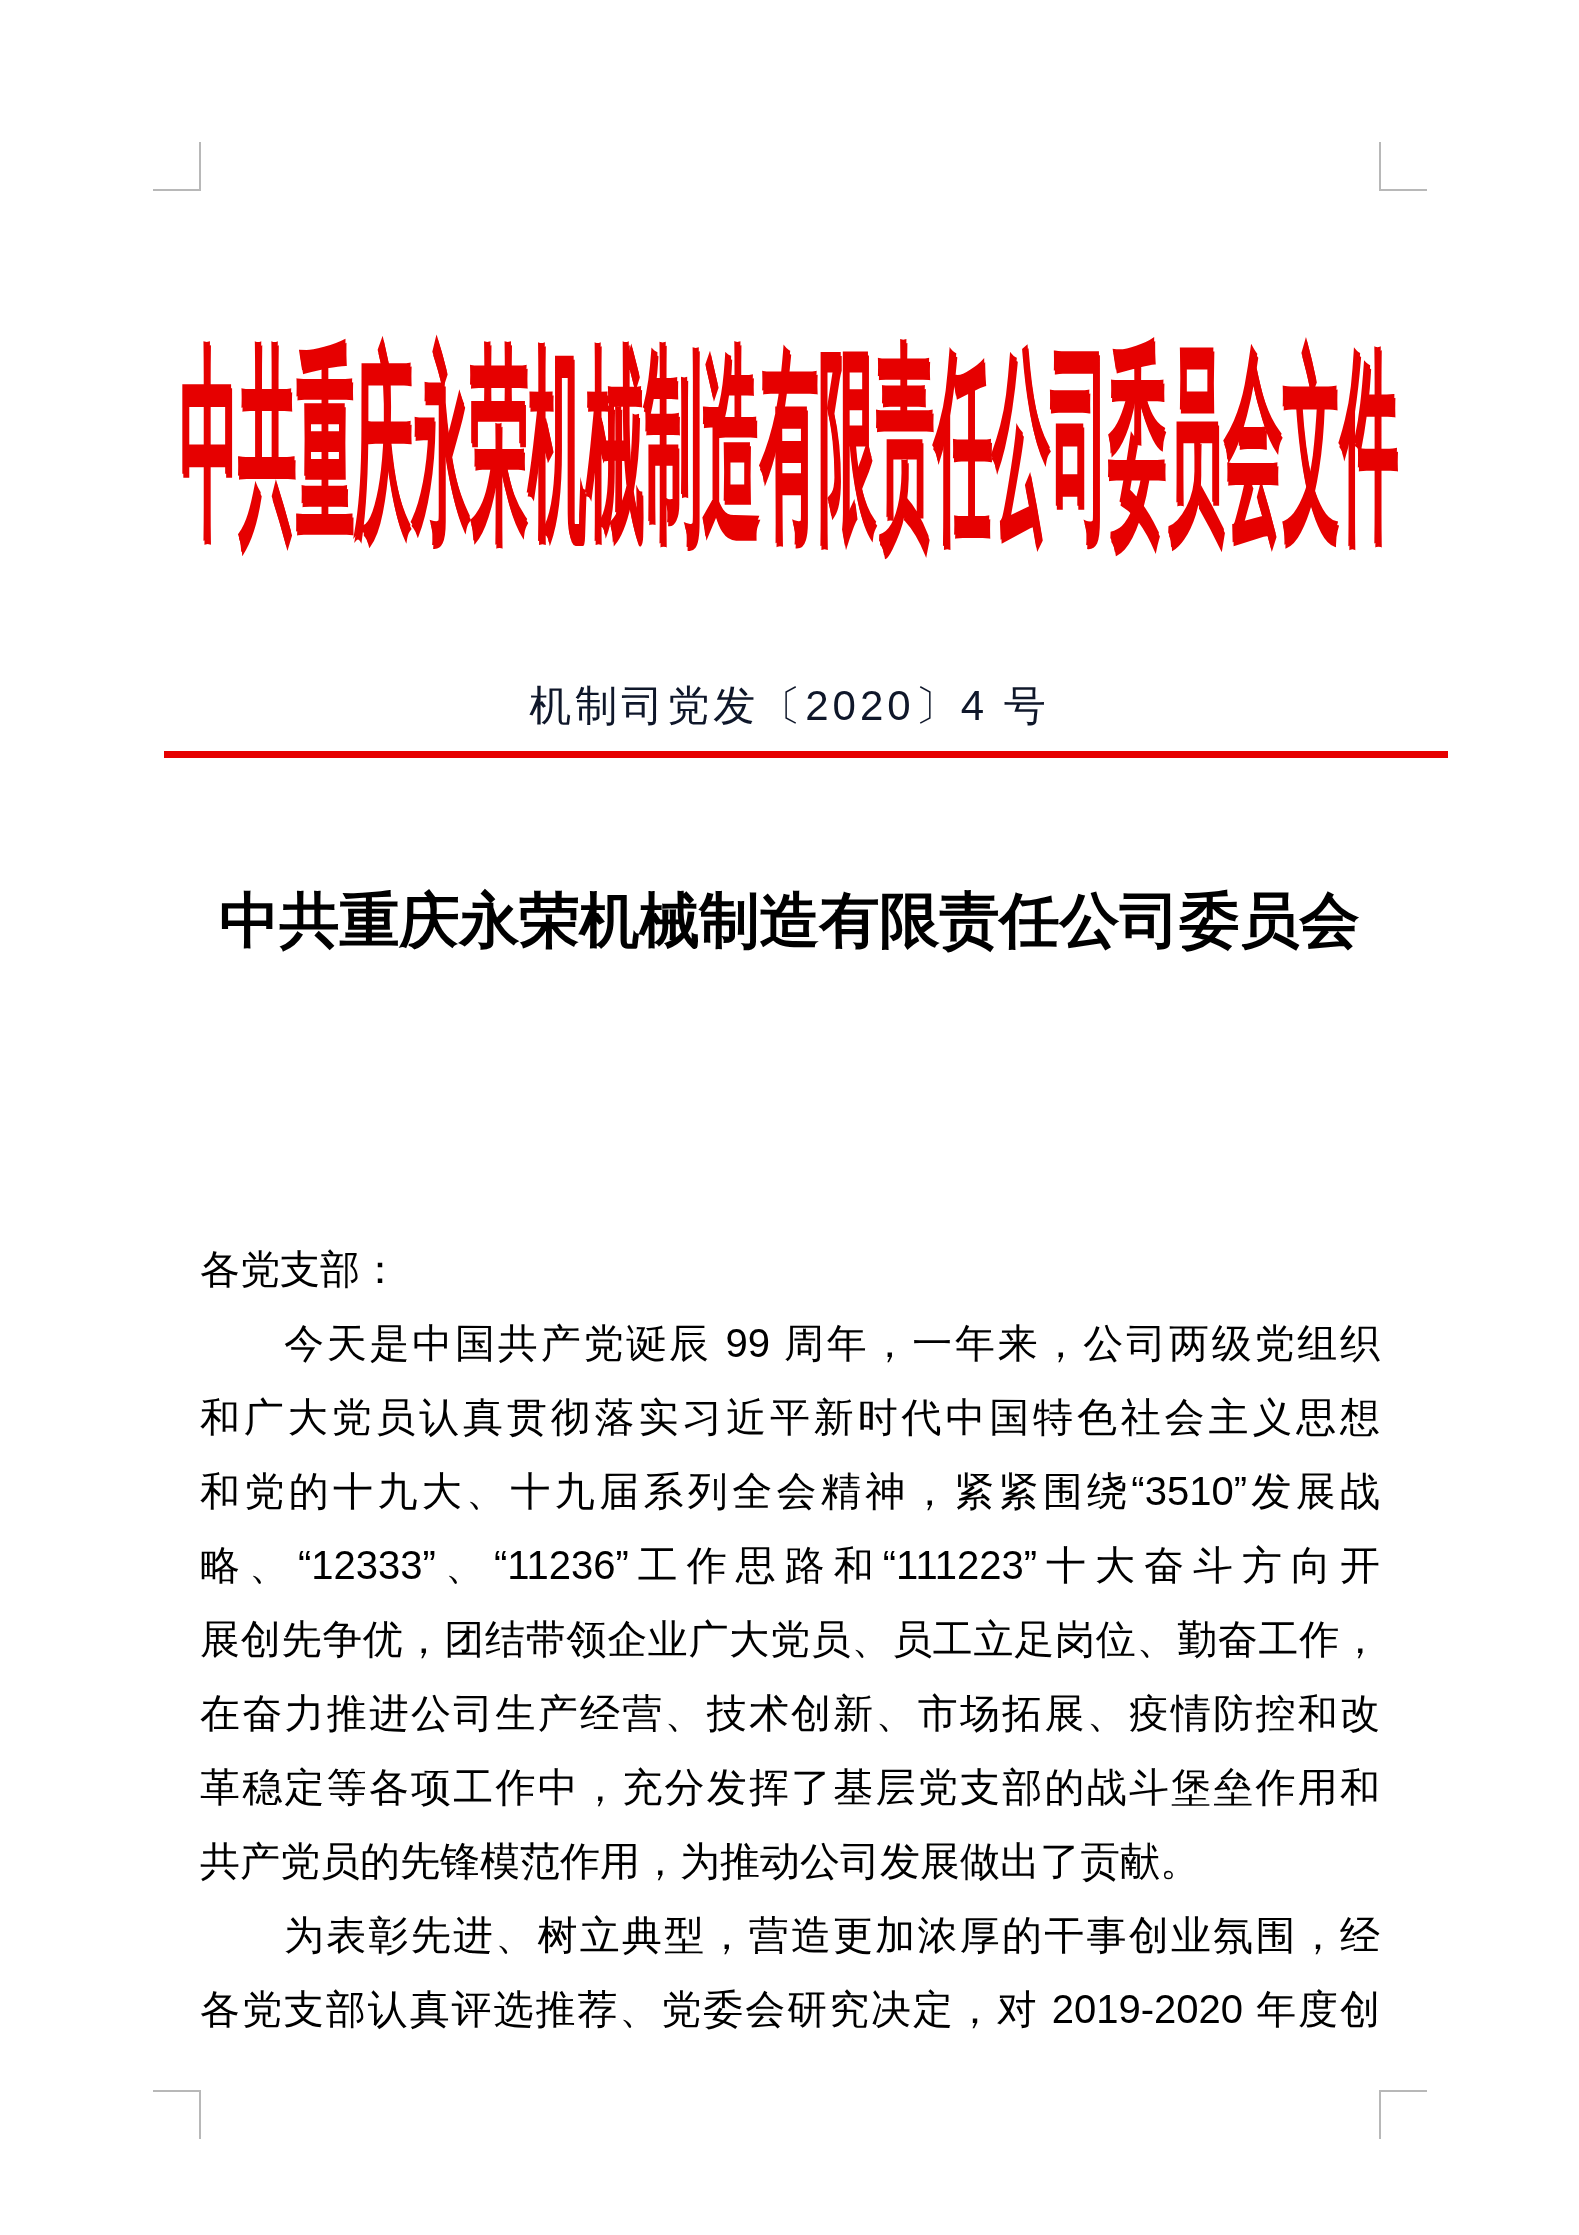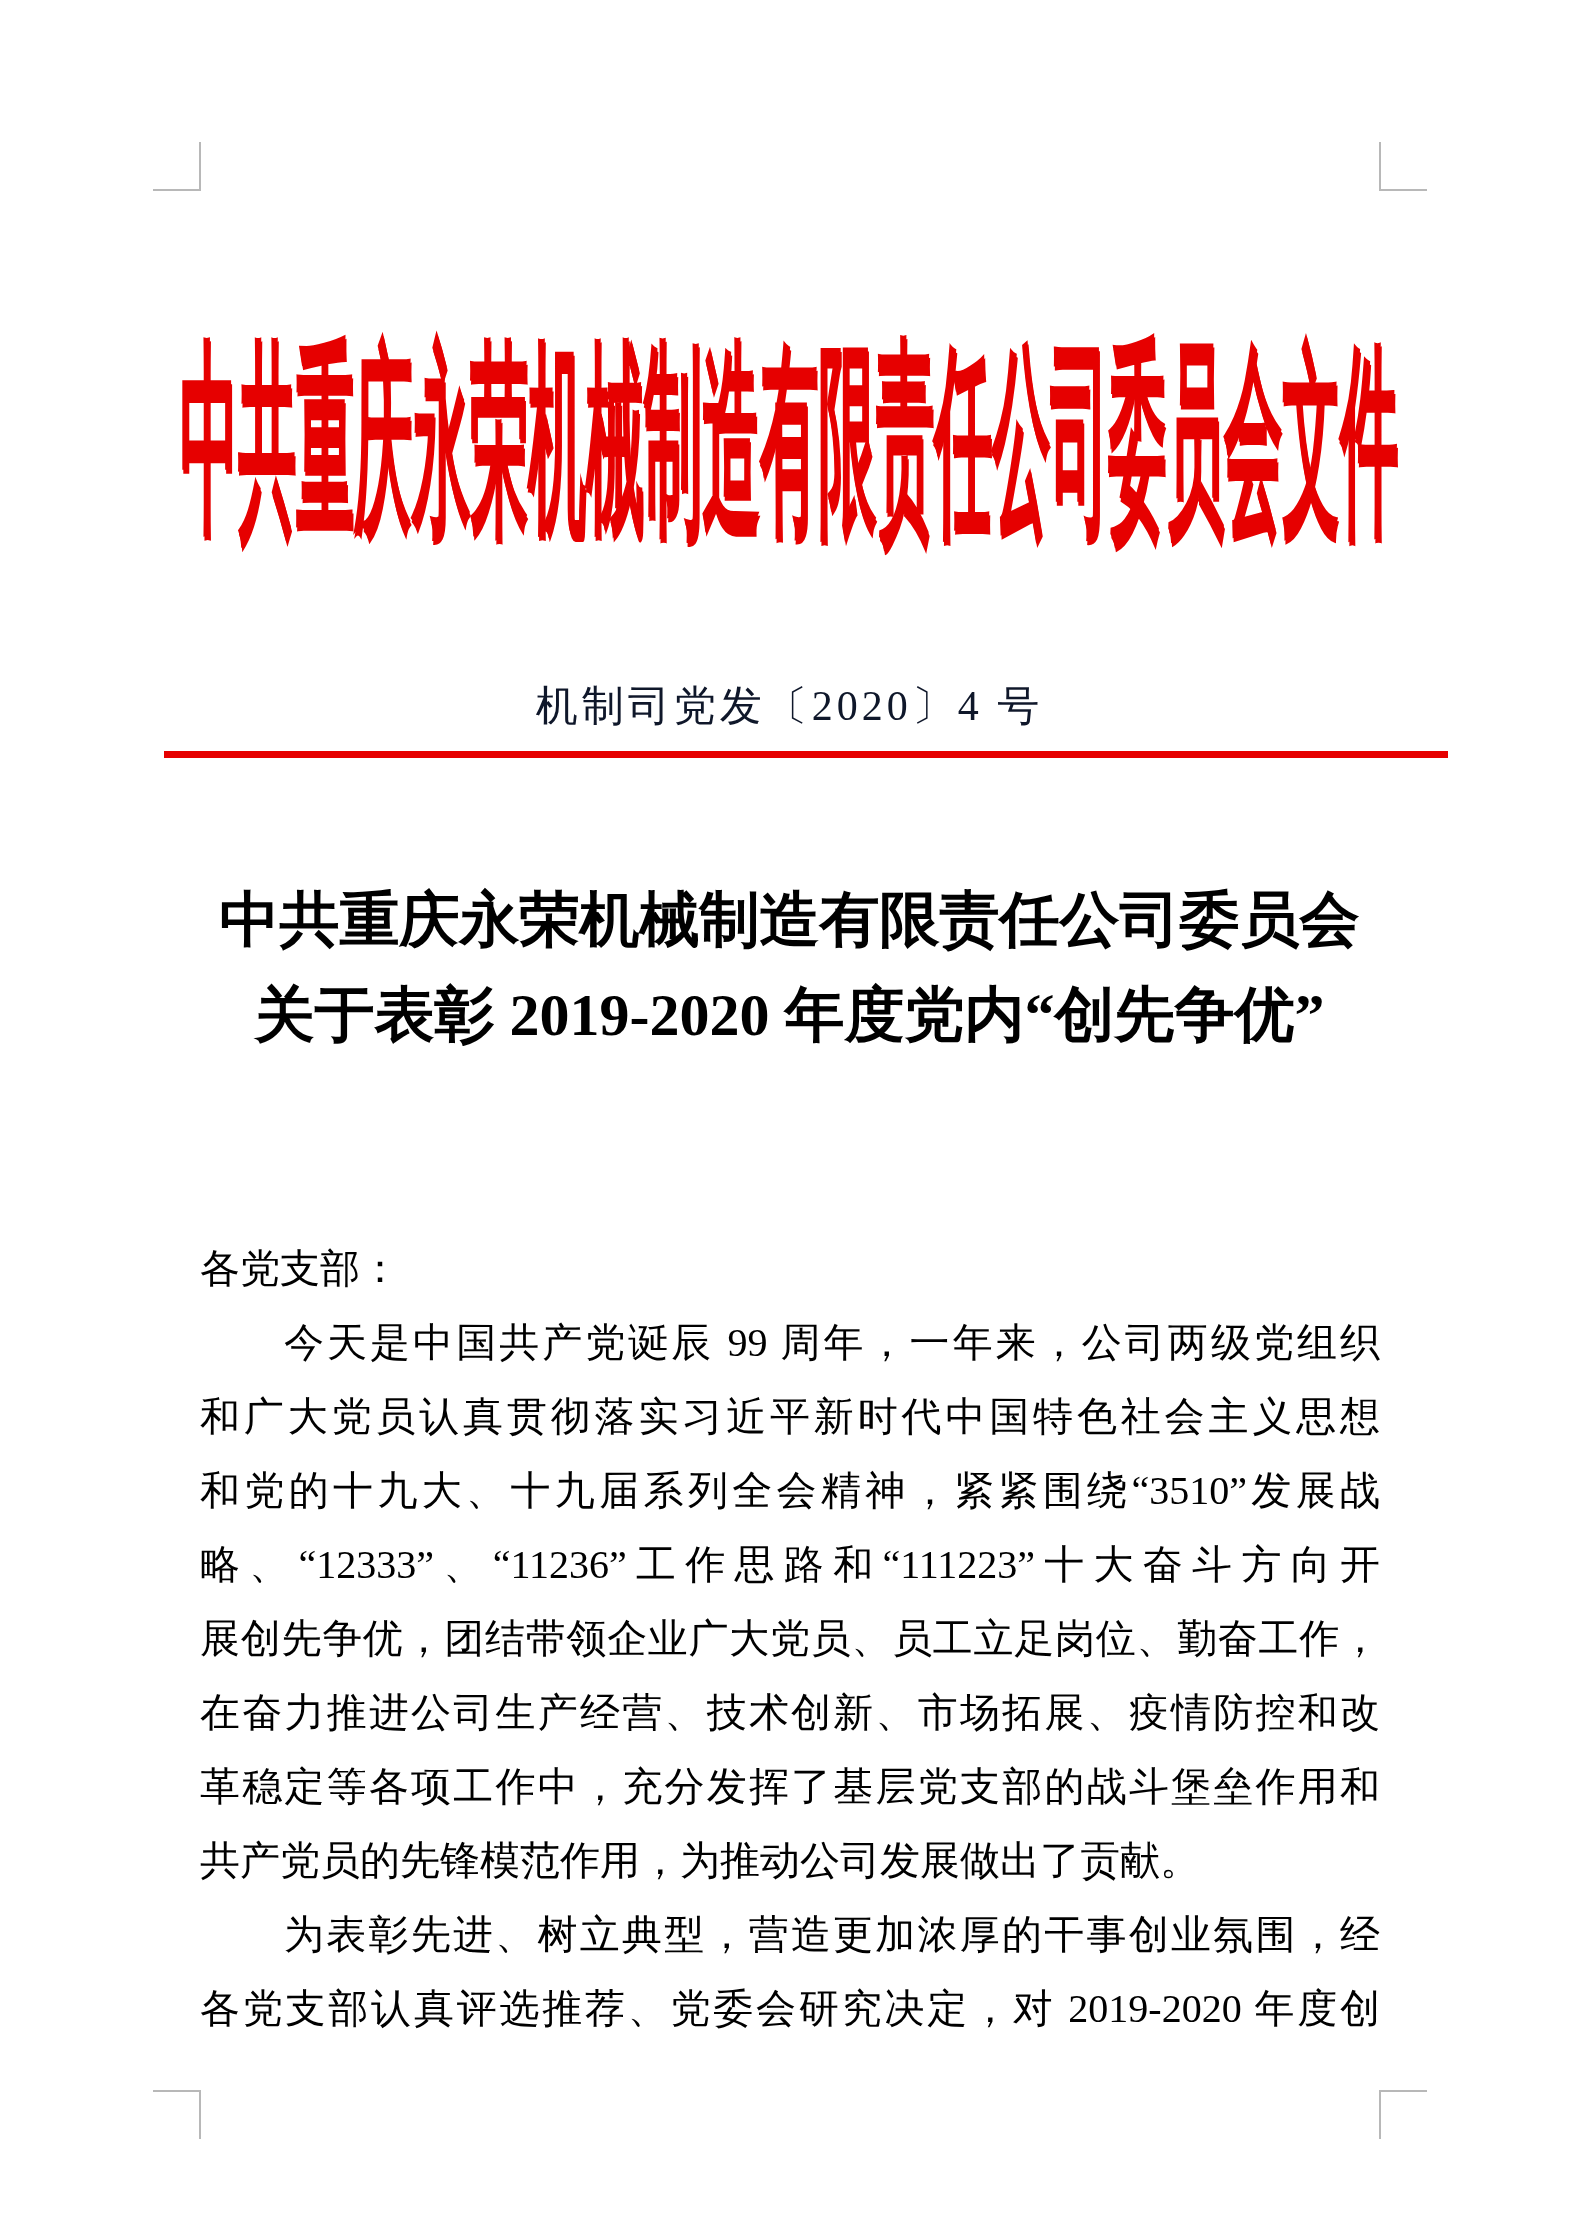--- a/index.html
+++ b/index.html
@@ -1,21 +1,21 @@
 <!DOCTYPE html>
 <html style="--accent: #e60000; --crop: #b8b8b8;"><head>
 <meta charset="utf-8">
 <style>
   html,body{margin:0;padding:0;background:#ffffff;}
   .page{
     position:relative;
     width:1579px;height:2235px;
     background:#ffffff;
     overflow:hidden;
-    font-family:Liberation Serif, serif;
+    font-family:Liberation Sans, sans-serif;
     color:#000;
   }
   
   .crop{position:absolute;width:46px;height:47px;}
   .crop.tl{left:153px;top:142px;border-right:2px solid var(--crop,#b8b8b8);border-bottom:2px solid var(--crop,#b8b8b8);}
   .crop.tr{left:1379px;top:142px;border-left:2px solid var(--crop,#b8b8b8);border-bottom:2px solid var(--crop,#b8b8b8);}
   .crop.bl{left:153px;top:2090px;border-right:2px solid var(--crop,#b8b8b8);border-top:2px solid var(--crop,#b8b8b8);}
   .crop.br{left:1379px;top:2090px;border-left:2px solid var(--crop,#b8b8b8);border-top:2px solid var(--crop,#b8b8b8);}
 
   .red-title{
@@ -63,21 +63,20 @@
   <div class="crop br"></div>
 
   <div class="red-title">中共重庆永荣机械制造有限责任公司委员会文件</div>
 
   <div class="doc-number">机制司党发〔2020〕4 号</div>
 
   <div class="red-rule"></div>
 
   <div class="doc-title">
     <div class="t-line">中共重庆永荣机械制造有限责任公司委员会</div>
-    <div class="t-line">关于表彰 2019-2020 年度党内“创先争优”</div>
   </div>
 
   <div class="doc-body">
     <div class="body-line no-stretch">各党支部：</div>
     <div id="paragraphs">
         <div class="body-line indent">今天是中国共产党诞辰 99 周年，一年来，公司两级党组织</div>
         <div class="body-line">和广大党员认真贯彻落实习近平新时代中国特色社会主义思想</div>
         <div class="body-line">和党的十九大、十九届系列全会精神，紧紧围绕“3510”发展战</div>
         <div class="body-line">略、“12333”、“11236”工作思路和“111223”十大奋斗方向开</div>
         <div class="body-line">展创先争优，团结带领企业广大党员、员工立足岗位、勤奋工作，</div>

